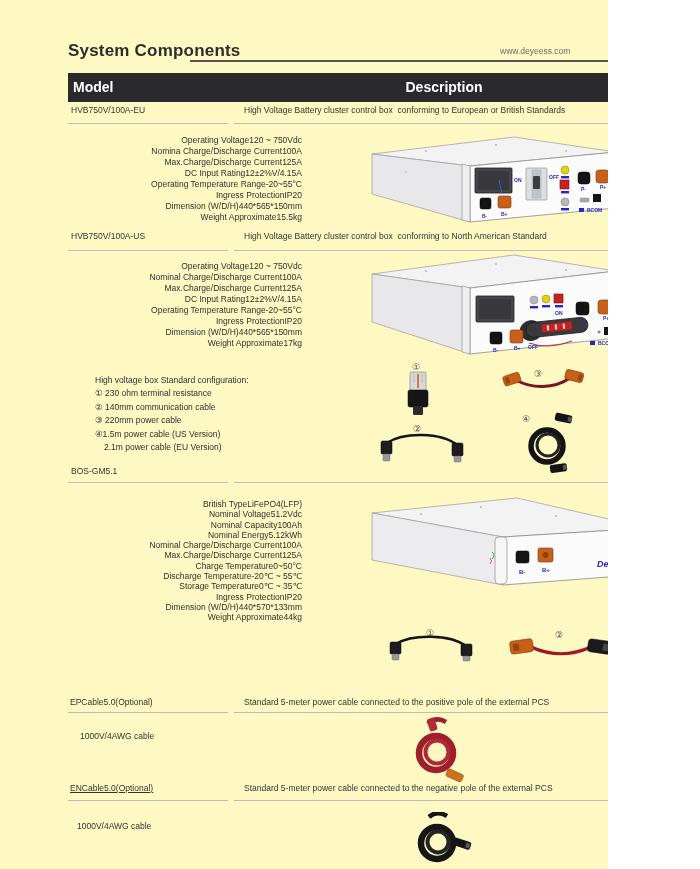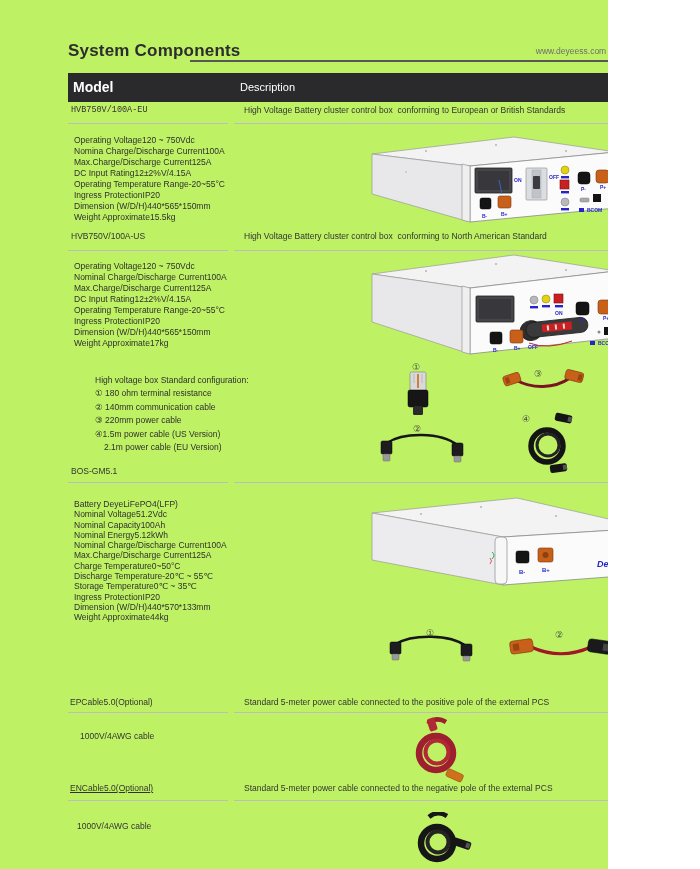--- a/index.html
+++ b/index.html
@@ -1,28 +1,28 @@
 <!DOCTYPE html>
 <html><head>
 <meta charset="utf-8">
 <style>
   html,body{margin:0;padding:0;background:#fff;}
-  .page{position:relative;width:608px;height:869px;background:#bef264;overflow:hidden;
+  .page{position:relative;width:608px;height:869px;background:#fef9c3;overflow:hidden;
         font-family:"Liberation Sans","DejaVu Sans",sans-serif;color:#2f2f2f;}
   .abs{position:absolute;}
   .title{left:68px;top:41px;font-size:17px;font-weight:bold;color:#2d2d2f;letter-spacing:.2px;}
-  .url{left:500px;top:46px;width:142px;text-align:center;font-size:8.5px;color:#6d6d6d;}
+  .url{left:500px;top:46px;width:142px;text-align:left;font-size:8.5px;color:#6d6d6d;}
   .title-rule{left:190px;top:60px;width:452px;height:2px;background:#565656;}
   .thead{left:68px;top:73px;width:580px;height:29px;background:#2a2a2c;}
   .th-model{position:absolute;left:5px;top:0;line-height:29px;color:#fff;font-size:14px;font-weight:bold;}
-  .th-desc{position:absolute;left:172px;top:0;width:408px;text-align:left;line-height:29px;color:#fff;font-size:11px;font-weight:normal;}
+  .th-desc{position:absolute;left:172px;top:0;width:408px;text-align:center;line-height:29px;color:#fff;font-size:14px;font-weight:bold;}
   .cell{font-size:8.5px;color:#333;white-space:pre-wrap;}
   .rule{height:1px;background:#bdbdbd;}
   .spec{width:228px;font-size:8.5px;color:#2f2f2f;}
-  .spec .r{display:flex;justify-content:flex-start;}
+  .spec .r{display:flex;justify-content:flex-end;}
   .lh11{line-height:11px;}
   .lh103{line-height:10.3px;}
   .cfg{font-size:8.5px;color:#2f2f2f;}
   #cfg-hv{left:75px;top:374px;line-height:13.4px;margin-left:20px;}
   #cfg-bat{left:77px;top:637px;line-height:11.5px;}
   .cfg .indent{margin-left:9px;}
   .callout{font-size:9px;color:#4a4a4a;}
   svg{display:block;}
   .blue-label{fill:#2525c8;font-size:5px;font-weight:bold;font-family:"Liberation Sans","DejaVu Sans",sans-serif;}
 </style>
@@ -33,21 +33,21 @@
 
   <div class="abs title">System Components</div>
   <div class="abs url">www.deyeess.com</div>
   <div class="abs title-rule"></div>
 
   <div class="abs thead">
     <span class="th-model">Model</span>
     <span class="th-desc">Description</span>
   </div>
 
-  <div class="abs cell" style="left:71px;top:105px;font-family:Liberation Mono, monospace;">HVB750V/100A-EU</div>
+  <div class="abs cell" style="left:71px;top:105px;">HVB750V/100A-EU</div>
   <div class="abs cell" style="left:244px;top:105px;width:404px;">High Voltage Battery cluster control box  conforming to European or British Standards</div>
   <div class="abs rule" style="left:68px;top:123px;width:160px;"></div>
   <div class="abs rule" style="left:234px;top:123px;width:414px;"></div>
 
   <div class="abs spec lh11" id="spec-eu" style="left:74px;top:135px;">
     <div class="r">
         <span>Operating Voltage</span>
         <span>120 ~ 750Vdc</span>
       </div>
     <div class="r">
@@ -199,21 +199,21 @@
     <rect x="144" y="82" width="13" height="13" rx="2" fill="#c8601a" stroke="#7a3808" stroke-width="0.6"></rect>
     <text x="148" y="102" class="blue-label">B+</text>
     <circle cx="233" cy="84" r="1.5" fill="#8a8a8a"></circle>
     <rect x="238" y="79" width="8" height="8" fill="#141414"></rect>
     <rect x="224" y="93" width="5" height="4" fill="#2525c8"></rect>
     <text x="232" y="97" class="blue-label">BCOM</text>
   </svg>
 
   <div class="abs cfg" id="cfg-hv">
     <div>High voltage box Standard configuration:</div>
-    <div>① 180 ohm terminal resistance</div>
+    <div>① 230 ohm terminal resistance</div>
     <div>② 140mm communication cable</div>
     <div>③ 220mm power cable</div>
     <div>④1.5m power cable (US Version)</div>
     <div class="indent">2.1m power cable (EU Version)</div>
   </div>
 
   <span class="abs callout" style="left:412px;top:362px;">①</span>
   <span class="abs callout" style="left:534px;top:369px;">③</span>
   <span class="abs callout" style="left:413px;top:424px;">②</span>
   <span class="abs callout" style="left:522px;top:414px;">④</span>
@@ -259,21 +259,21 @@
         <rect x="46" y="53.5" width="4" height="5" fill="#555"></rect>
       </g>
   </svg>
 
   <div class="abs cell" style="left:71px;top:466px;">BOS-GM5.1</div>
   <div class="abs rule" style="left:68px;top:482px;width:160px;"></div>
   <div class="abs rule" style="left:234px;top:482px;width:414px;"></div>
 
   <div class="abs spec lh103" id="spec-bat" style="left:74px;top:499px;">
     <div class="r">
-        <span>Battery Deye</span>
+        <span>British Type</span>
         <span>LiFePO4(LFP)</span>
       </div>
     <div class="r">
         <span>Nominal Voltage</span>
         <span>51.2Vdc</span>
       </div>
     <div class="r">
         <span>Nominal Capacity</span>
         <span>100Ah</span>
       </div>

